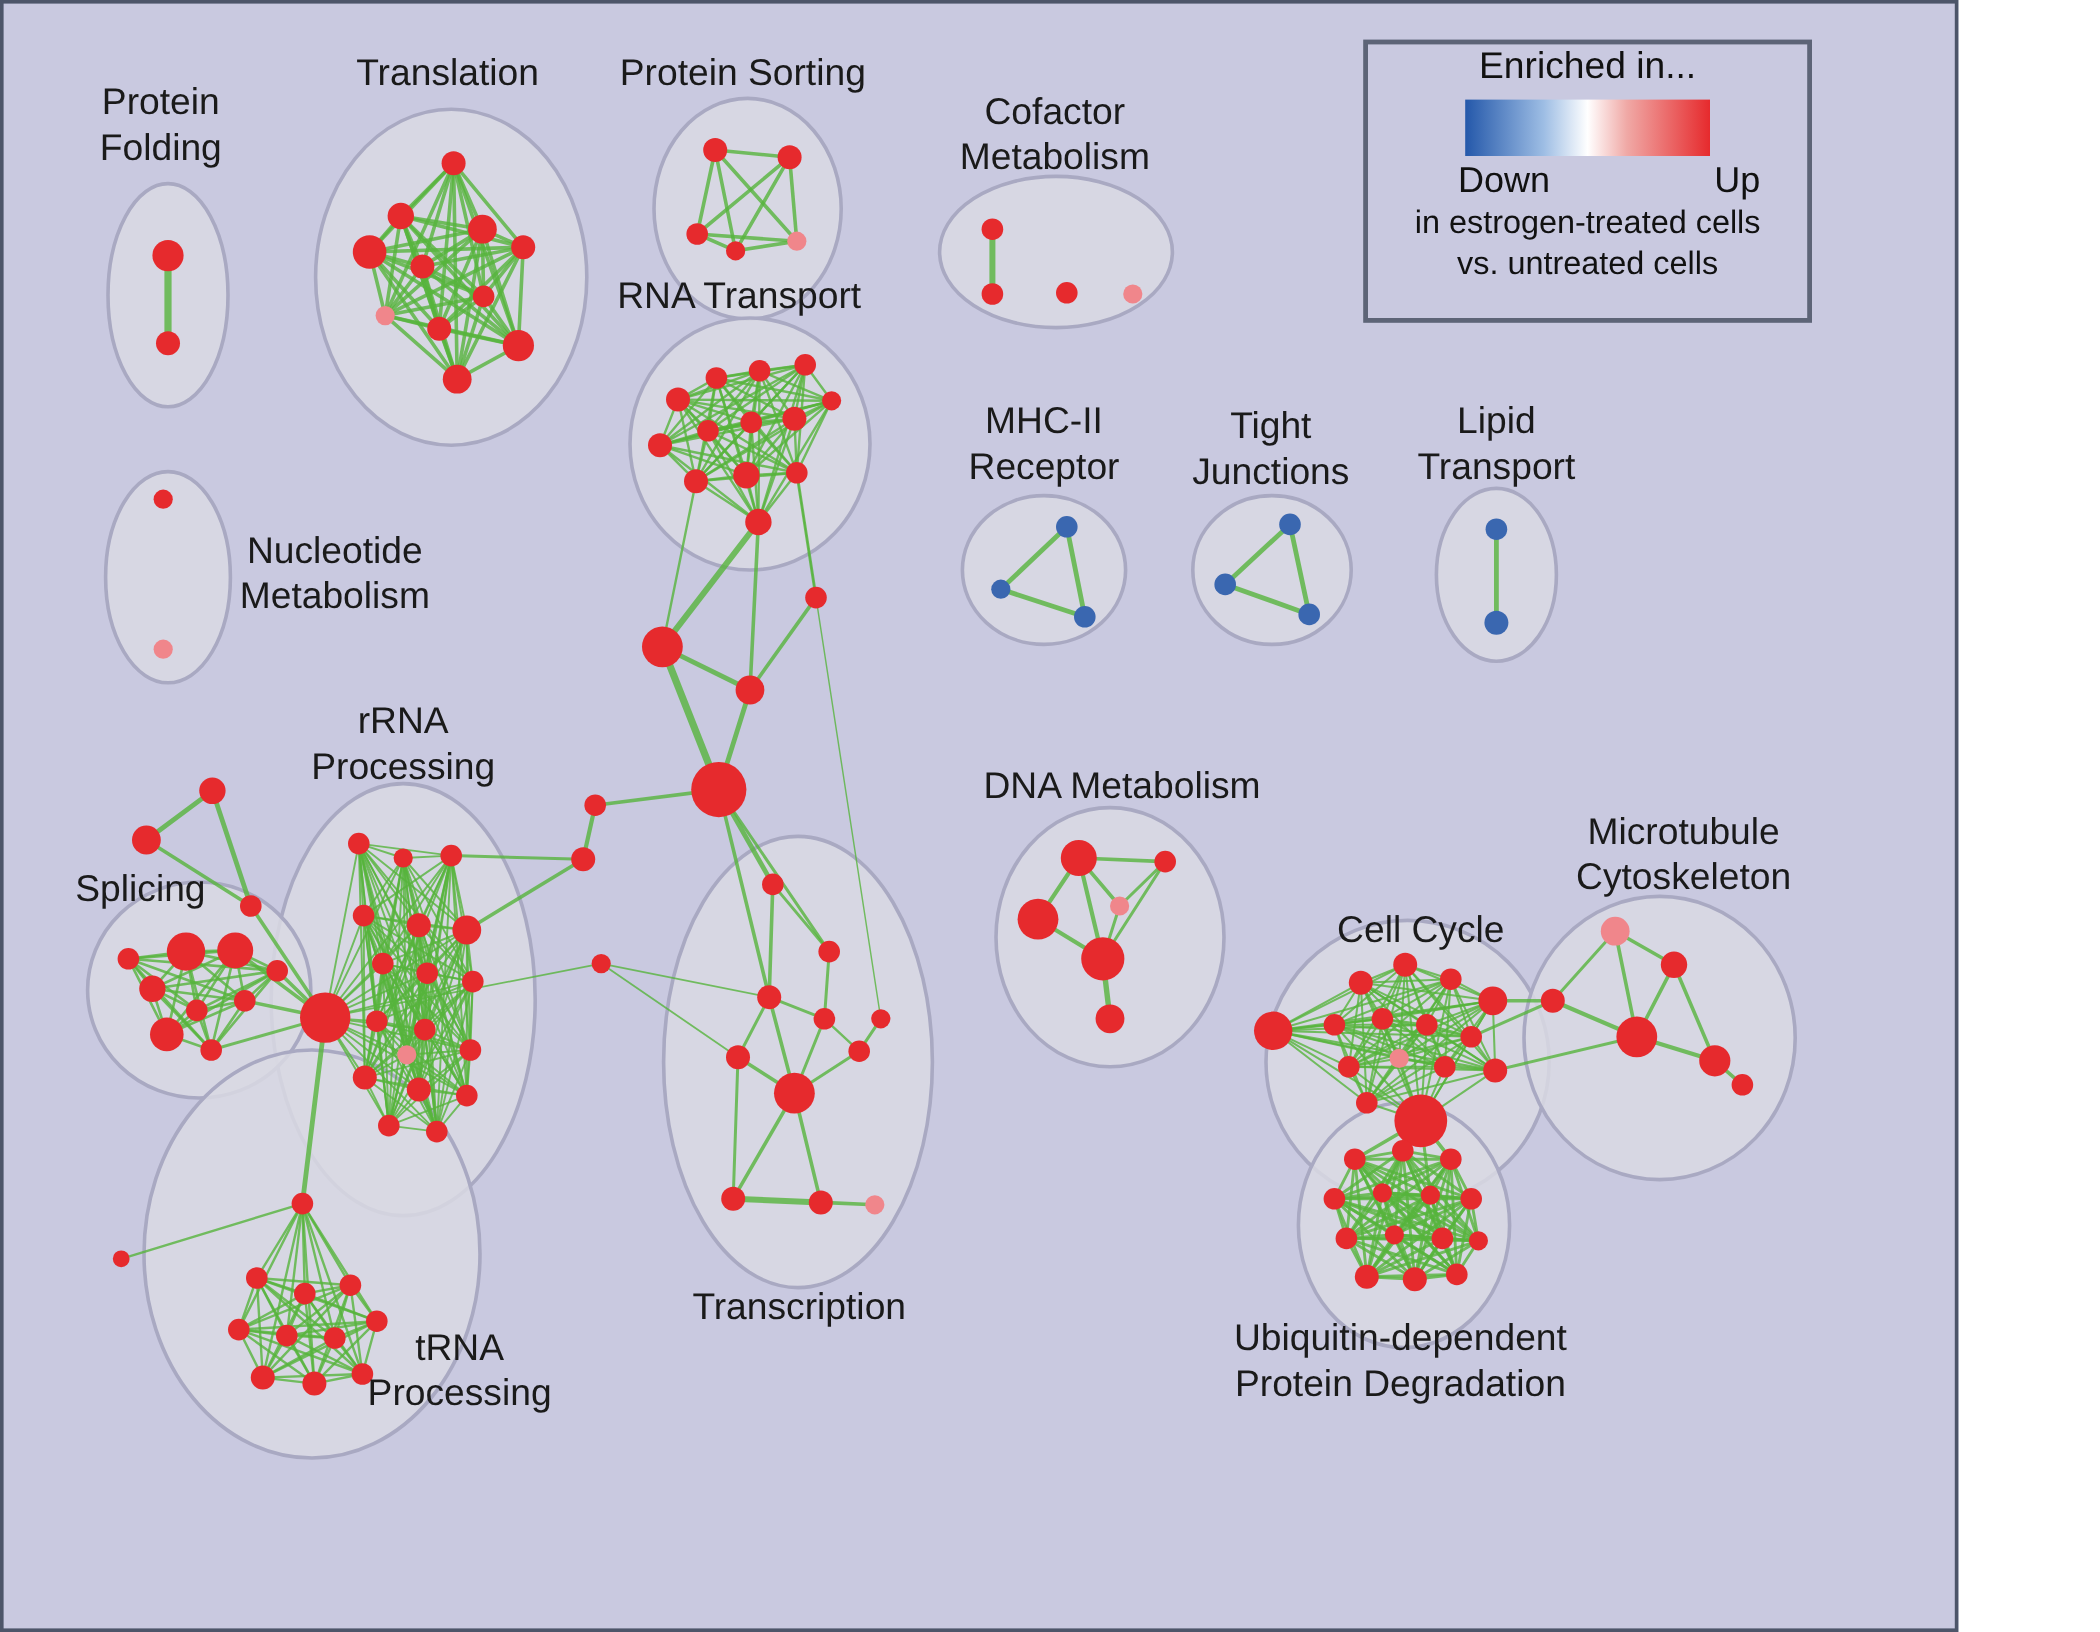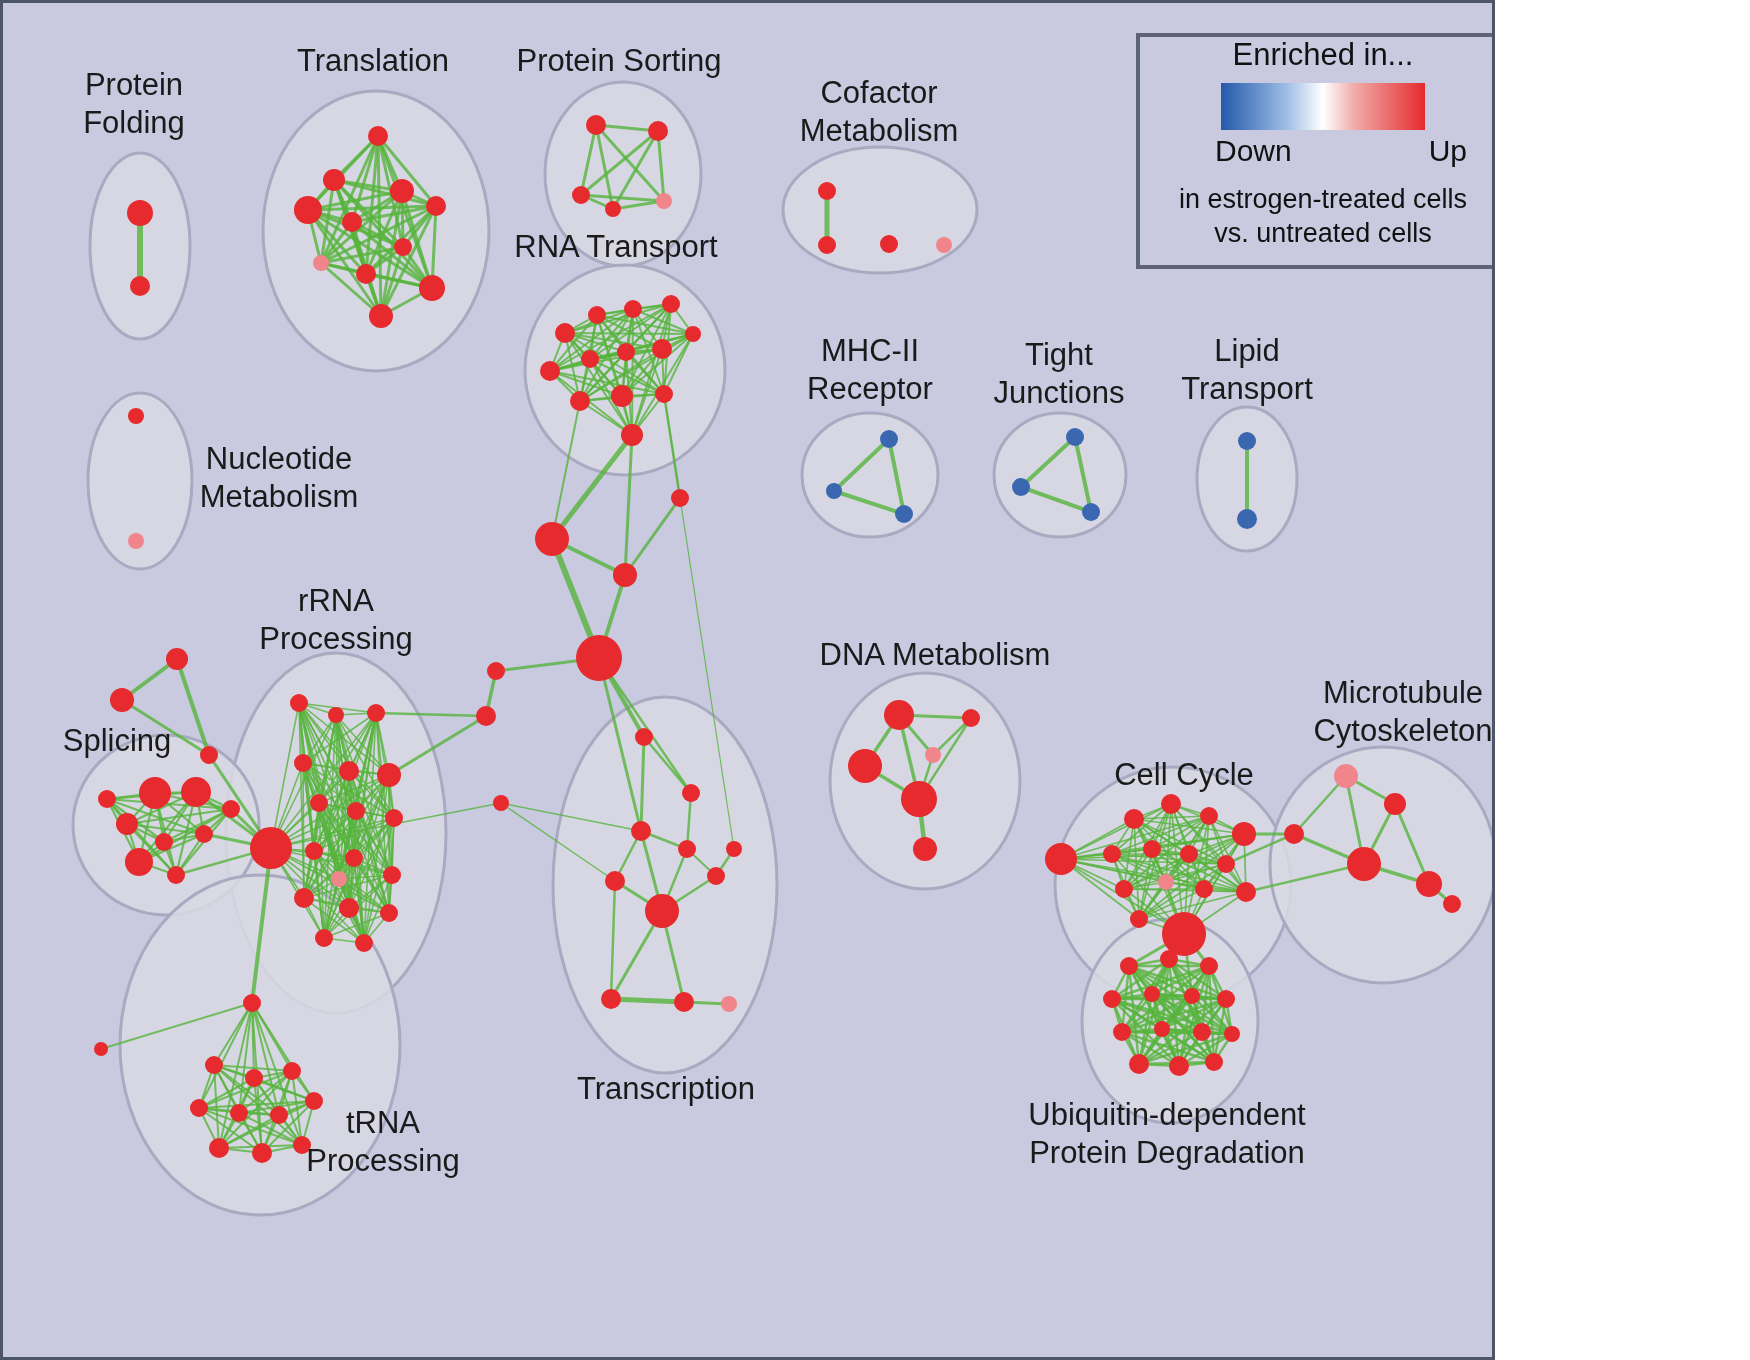--- a/index.html
+++ b/index.html
@@ -1,18 +1,18 @@
 <!DOCTYPE html>
 <html><head>
 <meta charset="utf-8">
 <style>
   html,body{margin:0;padding:0;background:#ffffff;}
   .figure{
     position:relative;
-    width:1495px;height:1360px;
+    width:1632px;height:1360px;
     background:#c9c9e0;
     border:3px solid #4d5569;
     box-sizing:border-box;
     overflow:hidden;
     font-family:"Liberation Sans", sans-serif;
   }
   .figure svg{position:absolute;left:0;top:0;}
   .figure svg text{font-family:"Liberation Sans", sans-serif;}
   .legend{
     position:absolute;
@@ -27,21 +27,21 @@
   .legend-title{font-size:31px;margin-top:0;}
   .legend-bar{
     width:204px;height:47px;margin-top:10px;
     background:linear-gradient(90deg,#2458aa 0%,#9dbde4 32%,#ffffff 50%,#f0a9a6 66%,#e62a2d 100%);
   }
   .legend-row{
     width:252px;display:flex;justify-content:space-between;
     font-size:30px;margin-top:4px;margin-left:36px;
   }
   .legend-caption{font-size:27px;line-height:34px;}
-  .legend-caption.first{margin-top:14px;text-align:center;}
+  .legend-caption.first{margin-top:0;text-align:center;}
 </style>
 </head>
 <body>
 
 <div class="figure">
   <svg id="net" width="1750" height="1360" viewBox="0 0 1750 1360">
       <ellipse cx="137" cy="243" rx="50" ry="93" fill="#d9d9e3" fill-opacity="0.85" stroke="#a9a9c2" stroke-width="3"></ellipse>
       <ellipse cx="373" cy="228" rx="113" ry="140" fill="#d9d9e3" fill-opacity="0.85" stroke="#a9a9c2" stroke-width="3"></ellipse>
       <ellipse cx="620" cy="171" rx="78" ry="92" fill="#d9d9e3" fill-opacity="0.85" stroke="#a9a9c2" stroke-width="3"></ellipse>
       <ellipse cx="877" cy="207" rx="97" ry="63" fill="#d9d9e3" fill-opacity="0.85" stroke="#a9a9c2" stroke-width="3"></ellipse>

